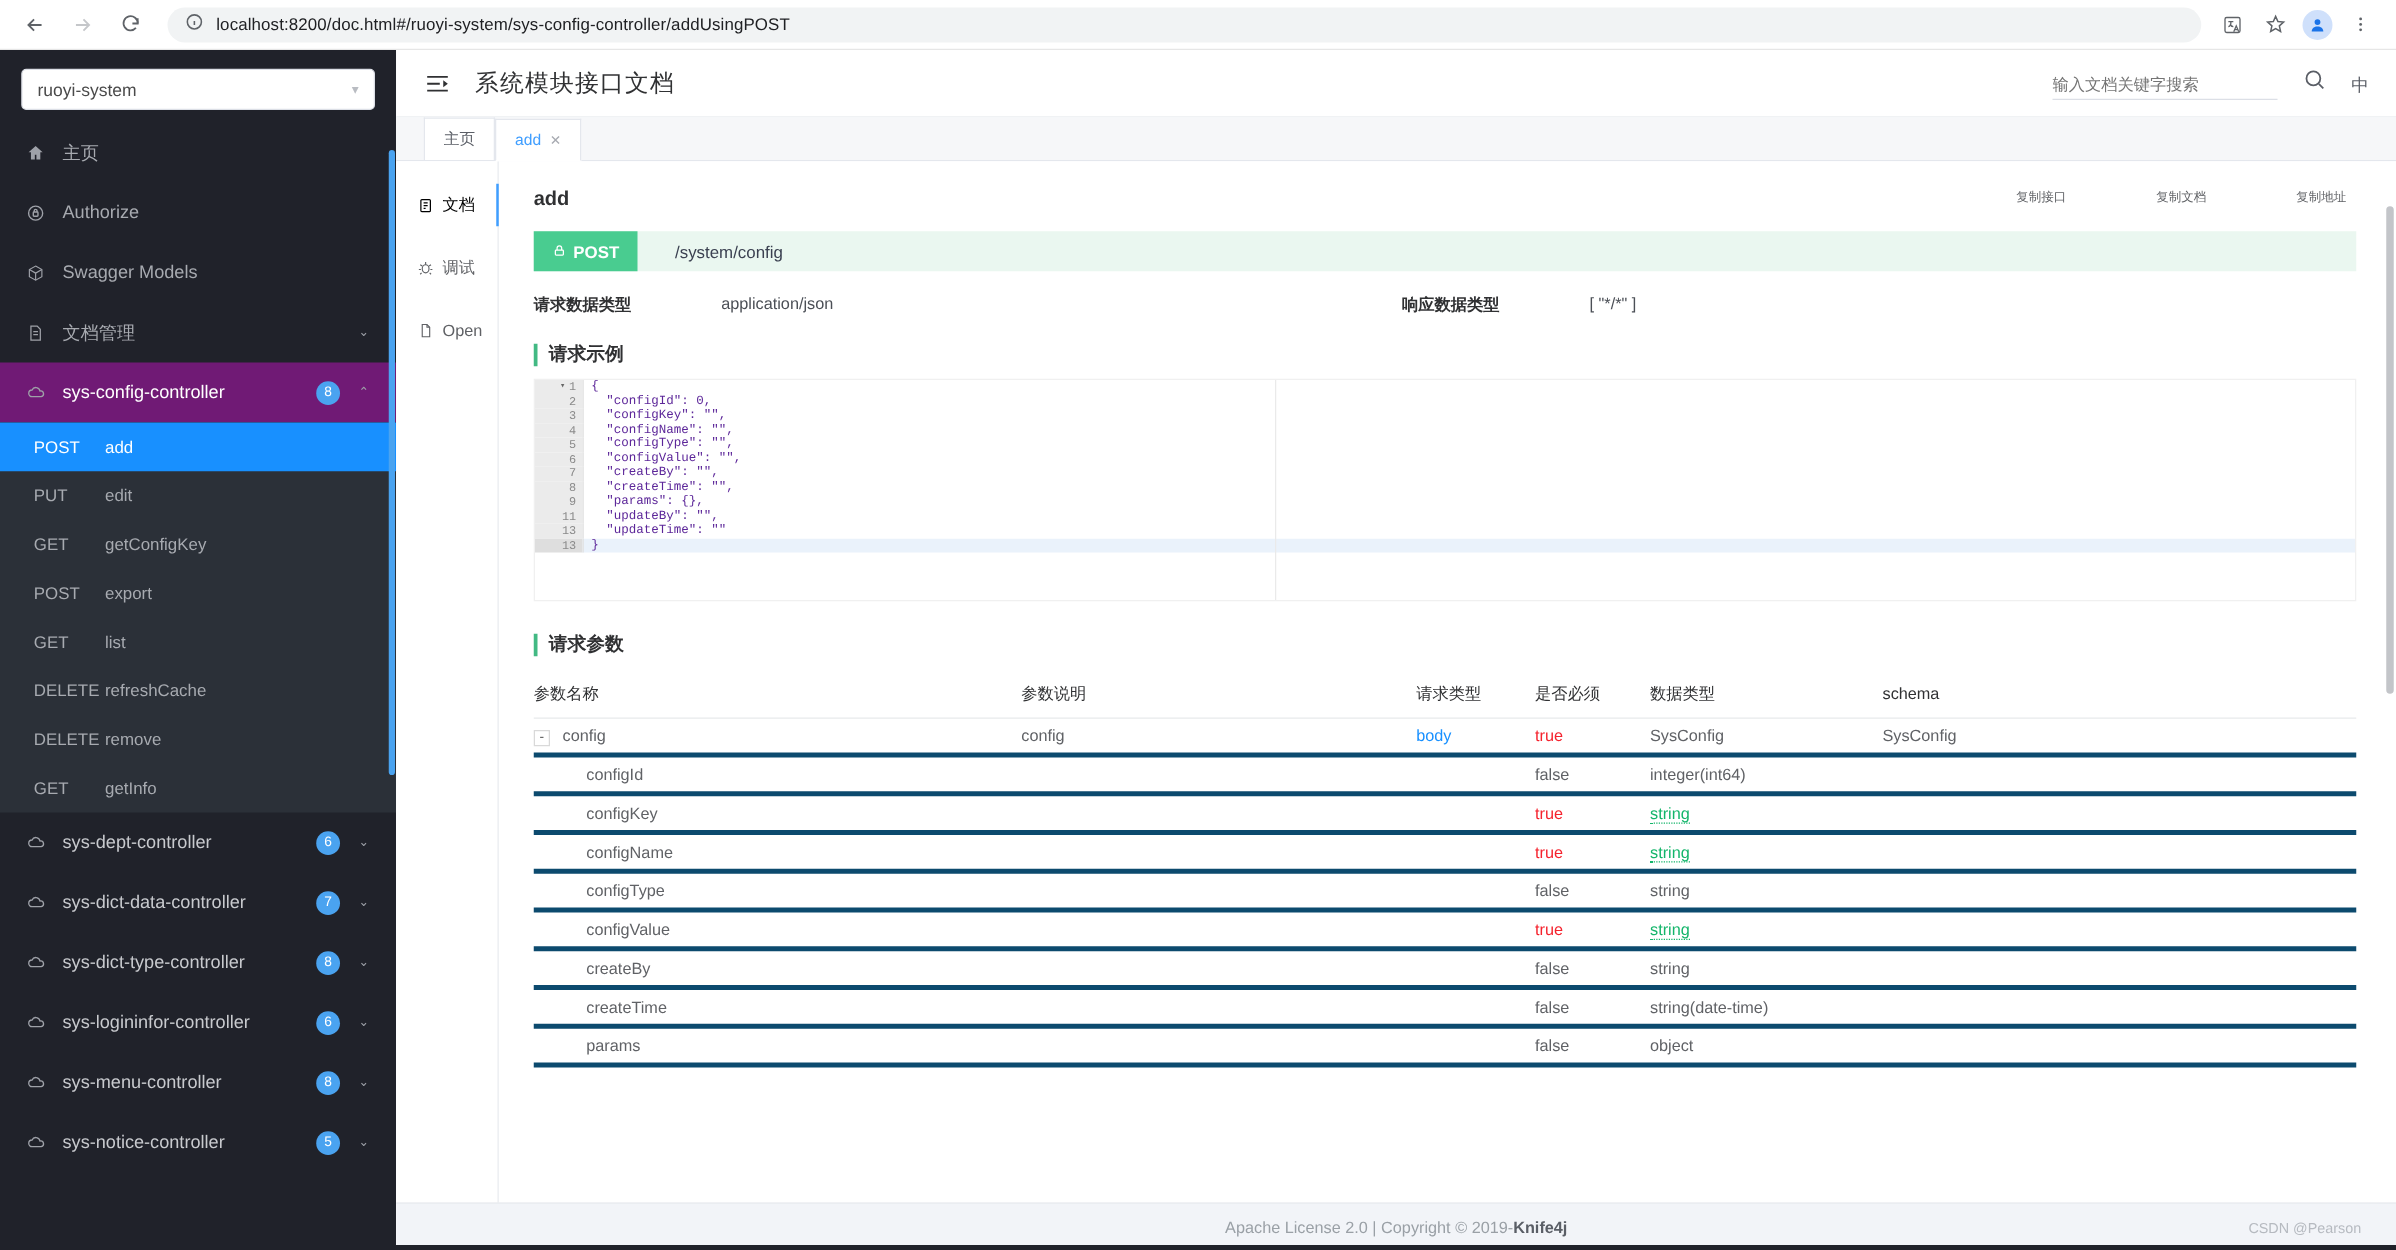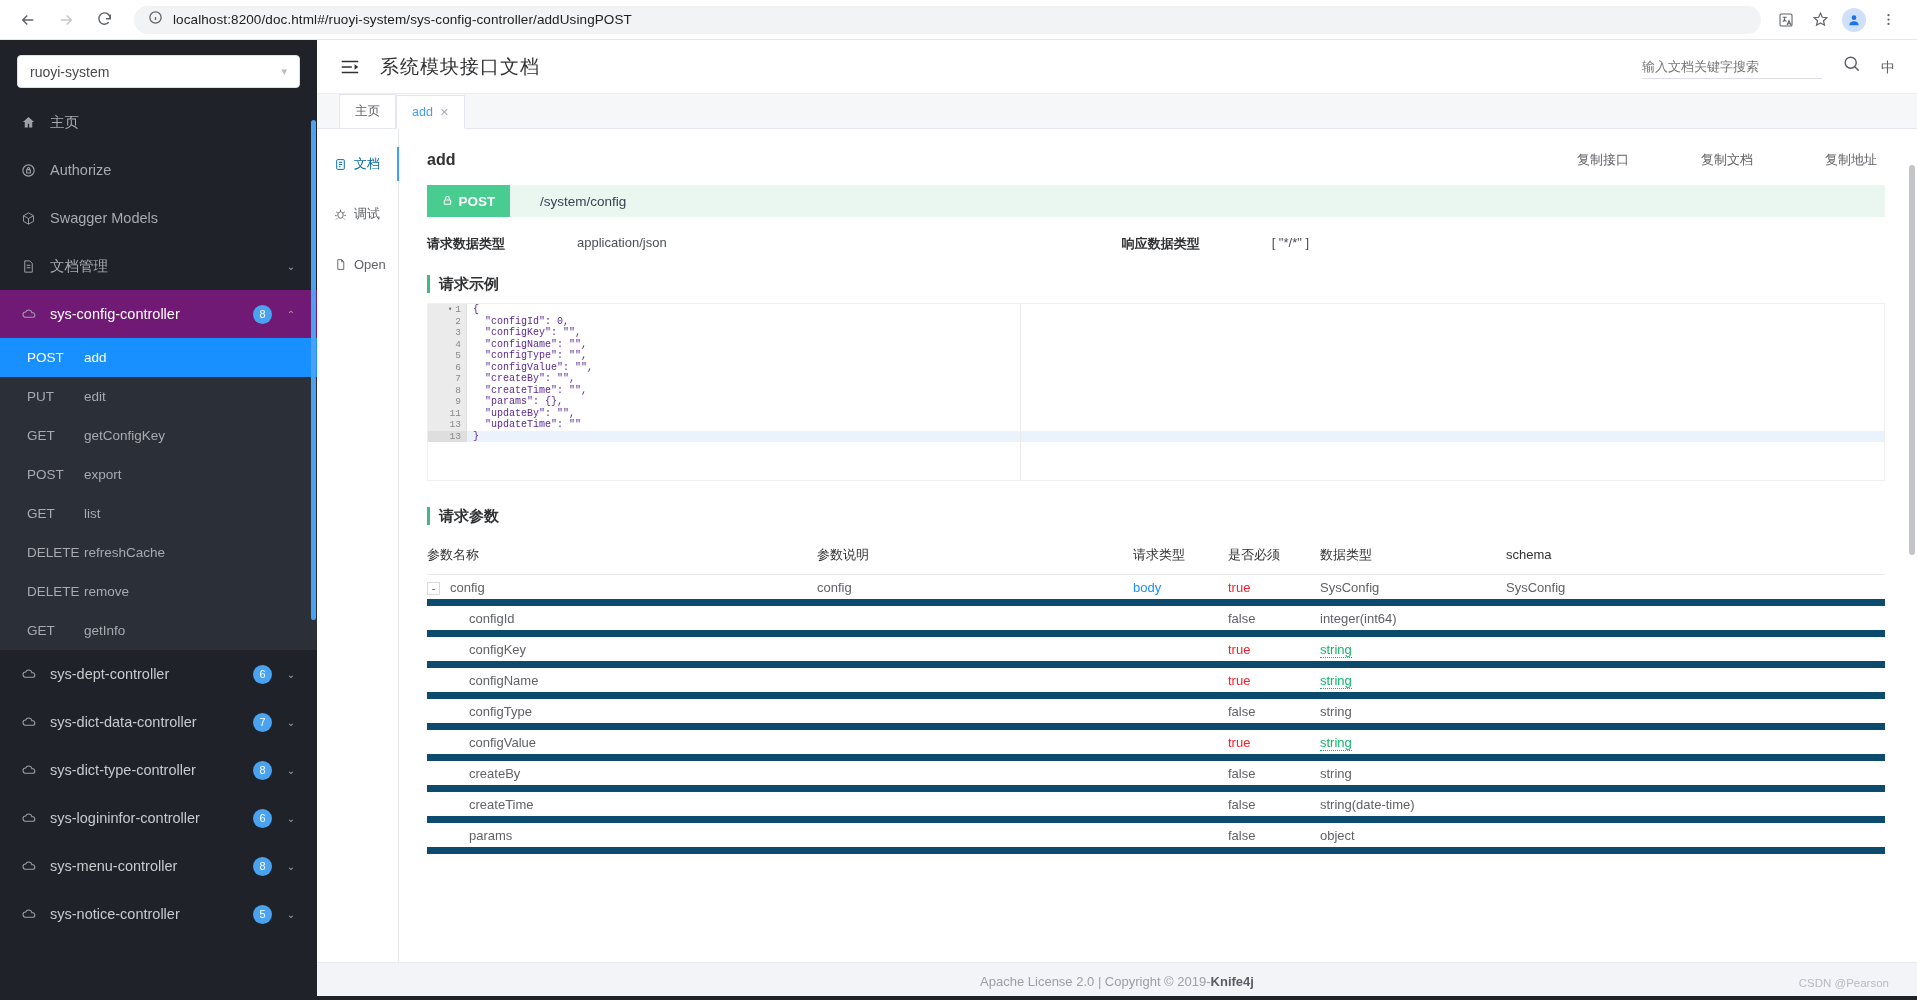--- a/index.html
+++ b/index.html
@@ -112,31 +112,31 @@
   .ttab.active { color: #409eff; border-bottom: 1px solid #fff; margin-bottom: -1px; }
   .ttab .x { color: #a8abb2; font-size: 11px; }
 
   #content-area { flex: 1 1 auto; display: flex; overflow: hidden; background:#fff; }
   #leftnav { width: 82px; flex: 0 0 82px; padding-top: 16px; border-right: 1px solid #e9ebef; background: #fff; }
   .lnav {
     height: 38px; display: flex; align-items: center; gap: 7px;
     padding-left: 16px; font-size: 13px; color: #606266; cursor: pointer;
     position: relative; margin-bottom: 12px;
   }
-  .lnav.active { color: #0369a1; }
+  .lnav.active { color: #000000; }
   .lnav.active::before {
     content: ""; position: absolute; right: -1px; top: 2px; bottom: 2px;
     width: 2px; background: #409eff;
   }
   .lnav .licon { width: 14px; display: flex; justify-content: center; }
 
   #doc-scroll { flex: 1 1 auto; overflow: hidden; position: relative; padding: 0 32px 0 28px; }
   #api-name { font-size: 16px; font-weight: bold; color: #303133; padding: 22px 0 16px 0; }
   #copy-actions { position: absolute; right: 40px; top: 22px; display: flex; gap: 72px; }
-  .copy-link { font-size: 13px; color: #606266; cursor: pointer; }
+  .copy-link { font-size: 10px; color: #606266; cursor: pointer; }
 
   #method-row {
     height: 32px; background: #eaf7f0; display: flex; align-items: center;
     margin-bottom: 18px;
   }
   #method-badge {
     background: #49cc90; color: #fff; height: 32px; min-width: 83px;
     display: flex; align-items: center; justify-content: center; gap: 6px;
     font-size: 13.5px; font-weight: bold;
   }
@@ -175,21 +175,21 @@
   .code-line.cur .gutter { background: #dedede; }
   #code-vline { position: absolute; left: 592px; top: 0; bottom: 0; width: 1px; background: #eaeaea; }
 
   
   #param-table { width: 100%; font-size: 13px; color: #606266; }
   #param-table .thead {
     display: flex; border-bottom: 1px solid #e8eaec; height: 40px;
     align-items: center; color: #303133;
   }
   #param-table .trow {
-    display: flex; border-bottom: 7px solid #0c4a6e; height: 31px;
+    display: flex; border-bottom: 4px solid #0c4a6e; height: 31px;
     align-items: center;
   }
   .c-name { width: 390px; flex: 0 0 390px; }
   .c-desc { width: 316px; flex: 0 0 316px; }
   .c-in   { width: 95px;  flex: 0 0 95px; }
   .c-req  { width: 92px;  flex: 0 0 92px; }
   .c-type { width: 186px; flex: 0 0 186px; }
   .c-schema { flex: 1 1 auto; }
   .req-true { color: #f5222d; }
   .req-false { color: #606266; }

